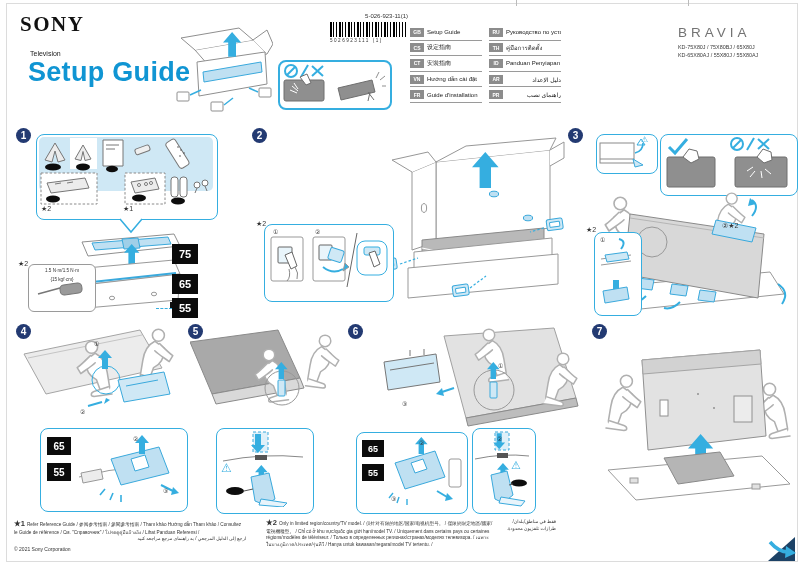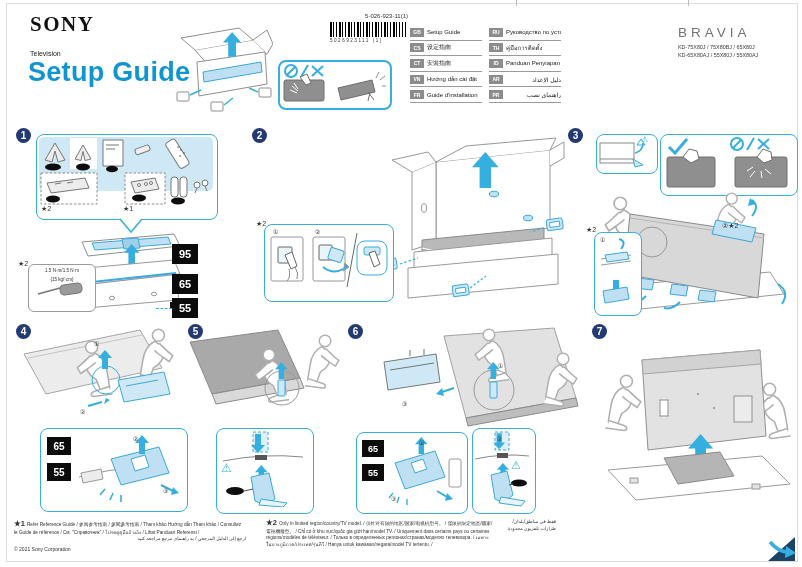--- a/index.html
+++ b/index.html
@@ -65,21 +65,21 @@
         <rect x="0" y="0" width="16" height="11" rx="2"></rect>
         <rect x="3" y="3" width="10" height="5" rx="1" fill="#fff"></rect>
       </g>
     </defs>
   </svg>
 
   <div class="frame"></div>
   <div class="regmark" style="left:516px"></div>
   <div class="regmark" style="left:688px"></div>
 
-  <div class="abs sony" style="left:30px;top:12px">SONY</div>
+  <div class="abs sony" style="left:20px;top:12px">SONY</div>
   <div class="abs television" style="left:30px;top:50px">Television</div>
   <div class="abs title" style="left:28px;top:57px">Setup Guide</div>
 
   <svg class="abs" style="left:175px;top:10px" width="98" height="102" viewBox="0 0 98 102">
     <g stroke="#8f8f8f" fill="#fff" stroke-linejoin="round">
       <polygon points="20,40 78,30 92,44 34,56"></polygon>
       <polyline points="20,40 6,28 64,18 78,30"></polyline>
       <polyline points="78,30 92,20 98,34 92,44"></polyline>
       <polygon points="22,52 90,42 92,74 24,86"></polygon>
       <ellipse cx="84" cy="58" rx="2.5" ry="4"></ellipse>
@@ -252,21 +252,21 @@
     <span class="lbl" style="left:4px;top:134px">★2</span>
     <div class="torque" style="left:14px;top:138px;width:66px;height:46px">
       <div class="t">1.5 N·m/1.5 N·m</div>
       <div class="t">{15 kgf·cm}</div>
       <svg width="56" height="18" viewBox="0 0 56 18">
         <line x1="4" y1="12" x2="26" y2="6" stroke="#777" stroke-width="1.6"></line>
         <rect x="26" y="2" width="22" height="10" rx="4" transform="rotate(-8 37 7)" fill="#9a9a9a" stroke="#777"></rect>
       </svg>
     </div>
 
-    <div class="abs size-badge" style="left:158px;top:118px;width:26px;height:20px;font-size:11px">95</div>
+    <div class="abs size-badge" style="left:158px;top:118px;width:26px;height:20px;font-size:11px">75</div>
     <div class="abs size-badge" style="left:158px;top:148px;width:26px;height:20px;font-size:11px">65</div>
     <div class="abs size-badge" style="left:158px;top:172px;width:26px;height:20px;font-size:11px">55</div>
     <div class="dashlead" style="left:142px;top:182px;width:16px"></div>
   </div>
 
   <div class="step" style="left:250px;top:126px;width:316px;height:194px">
     <div class="stepnum" style="left:2px;top:2px">2</div>
 
     <svg class="abs" style="left:128px;top:2px" width="188" height="186" viewBox="0 0 188 186">
       <g stroke="#979797" fill="#fff" stroke-linejoin="round">

